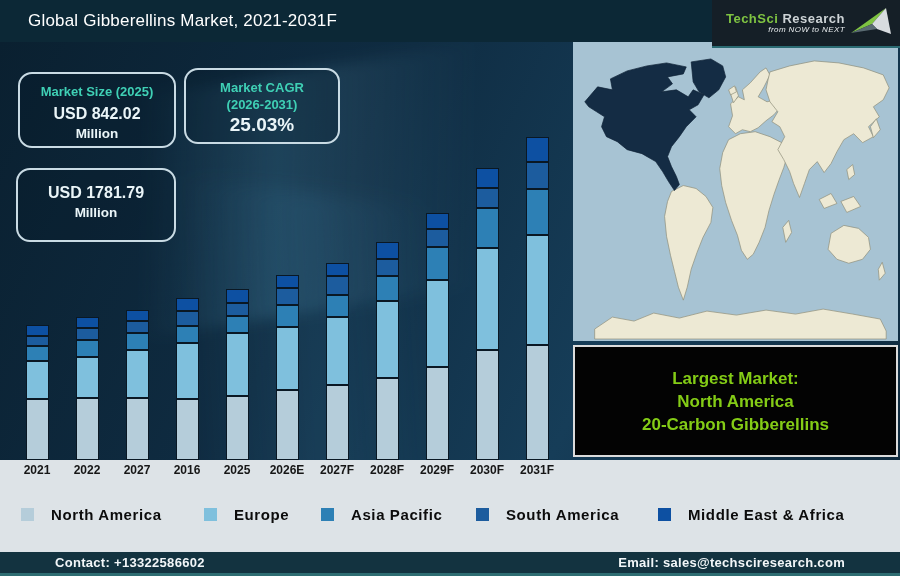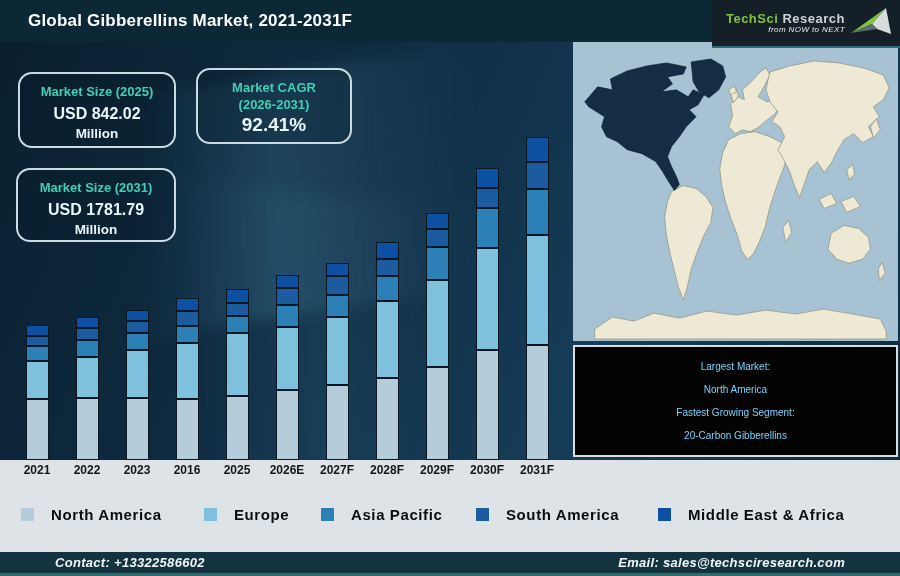--- a/index.html
+++ b/index.html
@@ -1,21 +1,21 @@
 <!DOCTYPE html>
 <html><head>
 <meta charset="utf-8">
 <style>
   * { margin:0; padding:0; box-sizing:border-box; }
   html,body { width:900px; height:576px; overflow:hidden; }
   body { font-family:"Liberation Sans", sans-serif; position:relative; background:#0c2736; }
 
   
   .header { position:absolute; top:0; left:0; width:900px; height:42px; background:#0c2836; z-index:30; }
-  .header .title { position:absolute; left:28px; top:11px; color:#ffffff; font-size:17px; font-weight:bold; letter-spacing:0.2px; }
+  .header .title { position:absolute; left:28px; top:11px; color:#ffffff; font-size:17px; font-weight:normal; letter-spacing:0.2px; }
   .logo-box { position:absolute; top:0; right:0; width:188px; height:48px; background:#151f27; z-index:40;
               border-bottom:2px solid #2a6a72; display:flex; align-items:center; justify-content:flex-end; padding-right:8px; }
   .logo-text { text-align:right; margin-right:5px; line-height:1.05; }
   .logo-line1 { font-size:13px; font-weight:bold; letter-spacing:0.5px; white-space:nowrap; }
   .logo-brand1 { color:#7fc342; }
   .logo-brand2 { color:#cdd3d6; }
   .logo-tagline { font-size:8px; font-style:italic; color:#e9edef; letter-spacing:0.4px; }
 
   
   .main { position:absolute; top:42px; left:0; width:900px; height:418px; overflow:hidden;
@@ -25,49 +25,49 @@
   .swoosh2 { position:absolute; top:150px; left:-60px; width:720px; height:300px; transform:rotate(7deg); filter:blur(9px);
              background:linear-gradient(80deg, transparent 35%, rgba(70,140,180,0.14) 52%, transparent 68%); }
 
   
   .stat-box { position:absolute; border:2px solid #c9dbe4; border-radius:14px; background:rgba(5,24,38,0.22);
               text-align:center; padding-top:9px; z-index:5; }
   .stat-label { color:#3fd0b5; font-size:13px; font-weight:bold; line-height:17px; }
   .stat-value { color:#eaf5f8; font-size:16px; font-weight:bold; margin-top:4px; line-height:20px; }
   .stat-unit  { color:#eaf5f8; font-size:13.5px; font-weight:bold; margin-top:2px; }
   #stat-2025 { left:18px;  top:30px;  width:158px; height:76px; }
-  #stat-cagr { left:196px; top:26px;  width:156px; height:76px; }
+  #stat-cagr { left:184px; top:26px;  width:156px; height:76px; }
   #stat-cagr .stat-value { font-size:19px; margin-top:2px; }
   #stat-2031 { left:16px;  top:126px; width:160px; height:74px; }
 
   
   .bar { position:absolute; bottom:0; width:23px; display:flex; flex-direction:column-reverse; z-index:4; }
   .bar-seg { width:100%; border:1px solid #0a1824; }
 
   
   .map-panel { position:absolute; top:0; left:573px; width:325px; height:299px; background:#a7c3d3; z-index:6; }
   .map-panel svg { display:block; width:100%; height:100%; }
 
   
   .highlight-box { position:absolute; top:303px; left:573px; width:325px; height:112px; background:#030303;
                    border:2px solid #dcdcdc; z-index:6; display:flex; flex-direction:column; justify-content:center; }
-  .highlight-box div { color:#7dd3fc; font-size:10px; font-weight:normal; text-align:center; line-height:23px; }
+  .highlight-box div { color:#84cc16; font-size:17px; font-weight:bold; text-align:center; line-height:23px; }
 
   
   .band { position:absolute; top:460px; left:0; width:900px; height:92px; background:#dde3e7; z-index:10; }
   .year-label { position:absolute; top:3px; transform:translateX(-50%); color:#161616; font-size:12px; font-weight:bold; white-space:nowrap; }
   .legend-item { position:absolute; top:46px; display:flex; align-items:center; }
   .legend-swatch { width:13px; height:13px; flex:0 0 13px; }
   .legend-label { margin-left:17px; color:#0c0c0c; font-size:15px; font-weight:bold; letter-spacing:0.6px; white-space:nowrap; }
 
   
   .footer { position:absolute; top:552px; left:0; width:900px; height:24px; background:#133340;
             border-bottom:3px solid #2e6d72; display:flex; align-items:center; justify-content:space-between;
             padding:0 55px; z-index:20; }
-  .footer span { color:#f2f6f8; font-size:13px; font-weight:bold; font-style:italic; letter-spacing:0.3px; }
+  .footer span { color:#f2f6f8; font-size:13px; font-weight:bold; letter-spacing:0.3px; }
 </style>
 </head>
 <body>
 
 <div class="header">
   <div class="title">Global Gibberellins Market, 2021-2031F</div>
 </div>
 <div class="logo-box">
   <div class="logo-text">
     <div class="logo-line1">
@@ -89,25 +89,24 @@
 
   <div class="stat-box" id="stat-2025">
     <div class="stat-label">Market Size (2025)</div>
     <div class="stat-value">USD 842.02</div>
     <div class="stat-unit">Million</div>
   </div>
 
   <div class="stat-box" id="stat-cagr">
     <div class="stat-label">Market CAGR</div>
     <div class="stat-label">(2026-2031)</div>
-    <div class="stat-value">92.41%</div>
+    <div class="stat-value">25.03%</div>
   </div>
 
   <div class="stat-box" id="stat-2031">
-    <div class="stat-label">Market Size (2031)</div>
     <div class="stat-value">USD 1781.79</div>
     <div class="stat-unit">Million</div>
   </div>
 
   <div id="bars">
       <div class="bar" style="left: 25.5px;">
         <div class="bar-seg" style="height: 61px; background: rgb(181, 205, 218);"></div>
         <div class="bar-seg" style="height: 38px; background: rgb(127, 192, 221);"></div>
         <div class="bar-seg" style="height: 15px; background: rgb(45, 128, 181);"></div>
         <div class="bar-seg" style="height: 10px; background: rgb(28, 92, 158);"></div>
@@ -207,30 +206,29 @@
 
       <path fill="#142c44" stroke="#0e2236" stroke-width="0.7" d="M12,60 L25,45 L40,48 L38,37 L55,29 L75,24 L95,21 L115,25 L112,32 L96,35 L101,42 L90,50 L105,48 L117,55 L122,48 L133,53 L127,63 L118,68 L125,75 L115,85 L108,95 L100,105 L96,115 L100,125 L105,135 L108,143 L103,149 L97,140 L91,130 L84,120 L70,112 L55,108 L45,100 L34,95 L29,85 L32,75 L24,70 L16,65 Z"></path>
       <path fill="#142c44" stroke="#0e2236" stroke-width="0.7" d="M120,20 L140,17 L152,24 L155,35 L148,48 L138,56 L128,50 L122,40 Z"></path>
       <path fill="#ede9d4" stroke="#8e8e7a" stroke-width="0.7" d="M158,48 L164,44 L166,50 L160,53 Z"></path>
     </svg>
   </div>
 
   <div class="highlight-box">
     <div>Largest Market:</div>
     <div>North America</div>
-    <div>Fastest Growing Segment:</div>
     <div>20-Carbon Gibberellins</div>
   </div>
 </div>
 
 <div class="band">
   <div id="year-labels">
       <div class="year-label" style="left: 37px;">2021</div>
       <div class="year-label" style="left: 87px;">2022</div>
-      <div class="year-label" style="left: 137px;">2023</div>
+      <div class="year-label" style="left: 137px;">2027</div>
       <div class="year-label" style="left: 187px;">2016</div>
       <div class="year-label" style="left: 237px;">2025</div>
       <div class="year-label" style="left: 287px;">2026E</div>
       <div class="year-label" style="left: 337px;">2027F</div>
       <div class="year-label" style="left: 387px;">2028F</div>
       <div class="year-label" style="left: 437px;">2029F</div>
       <div class="year-label" style="left: 487px;">2030F</div>
       <div class="year-label" style="left: 537px;">2031F</div>
     </div>
   <div id="legend">

